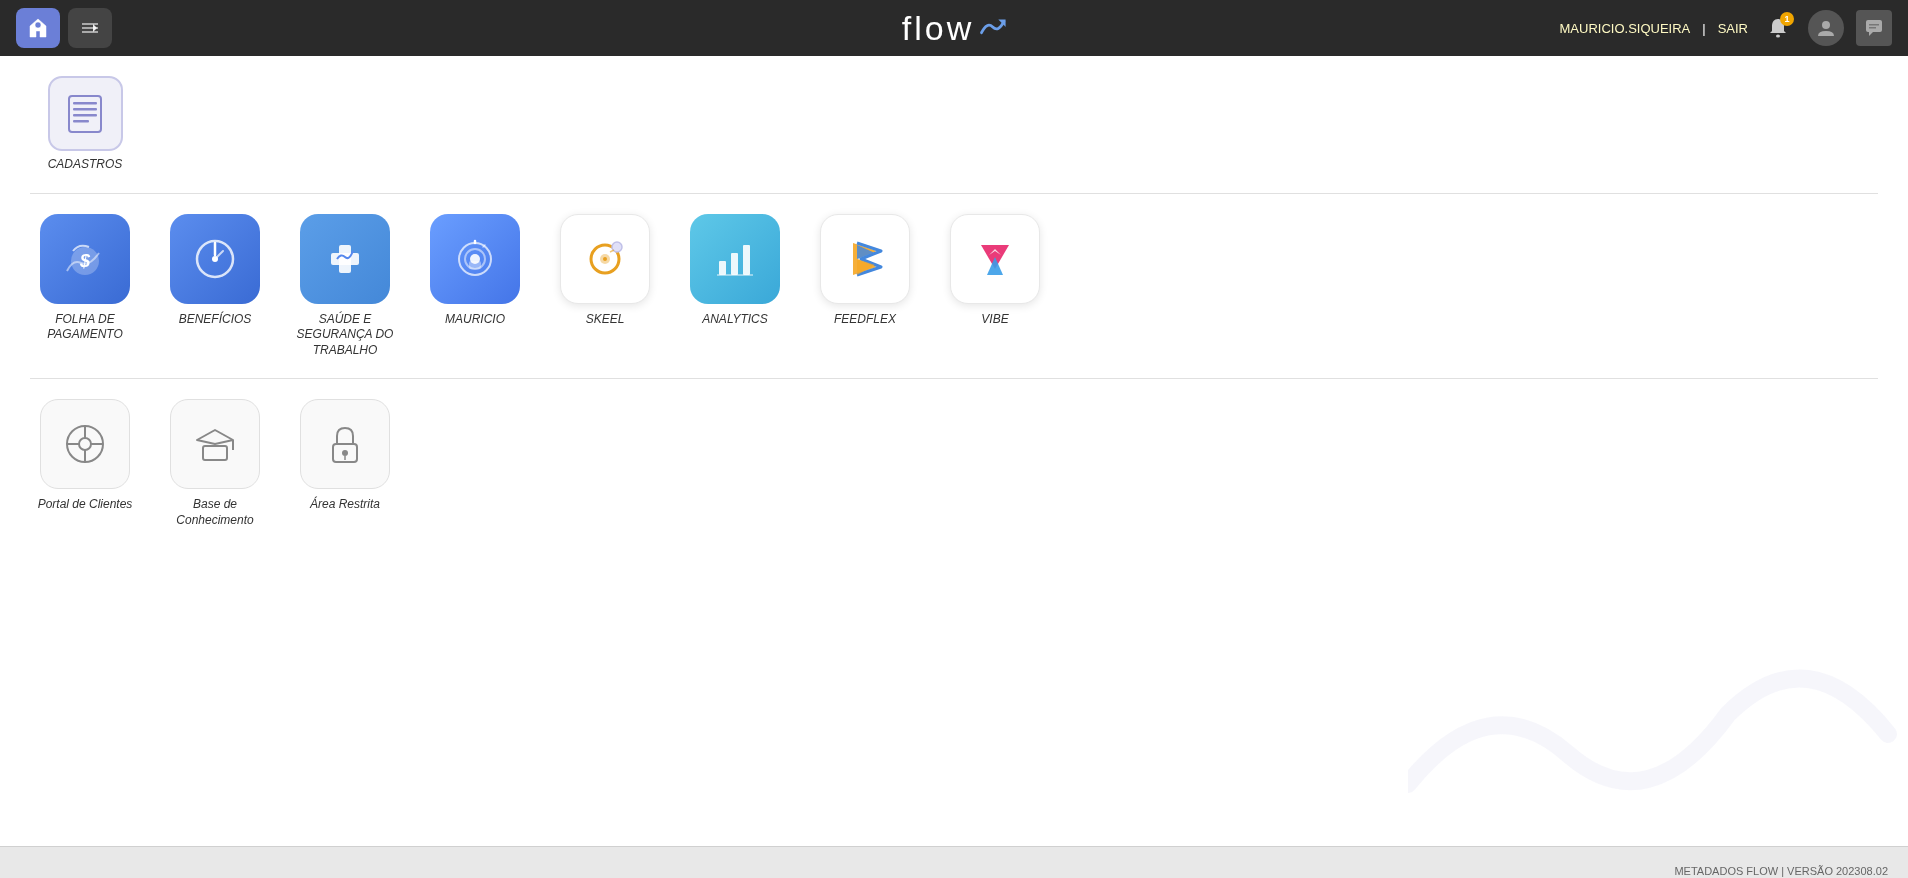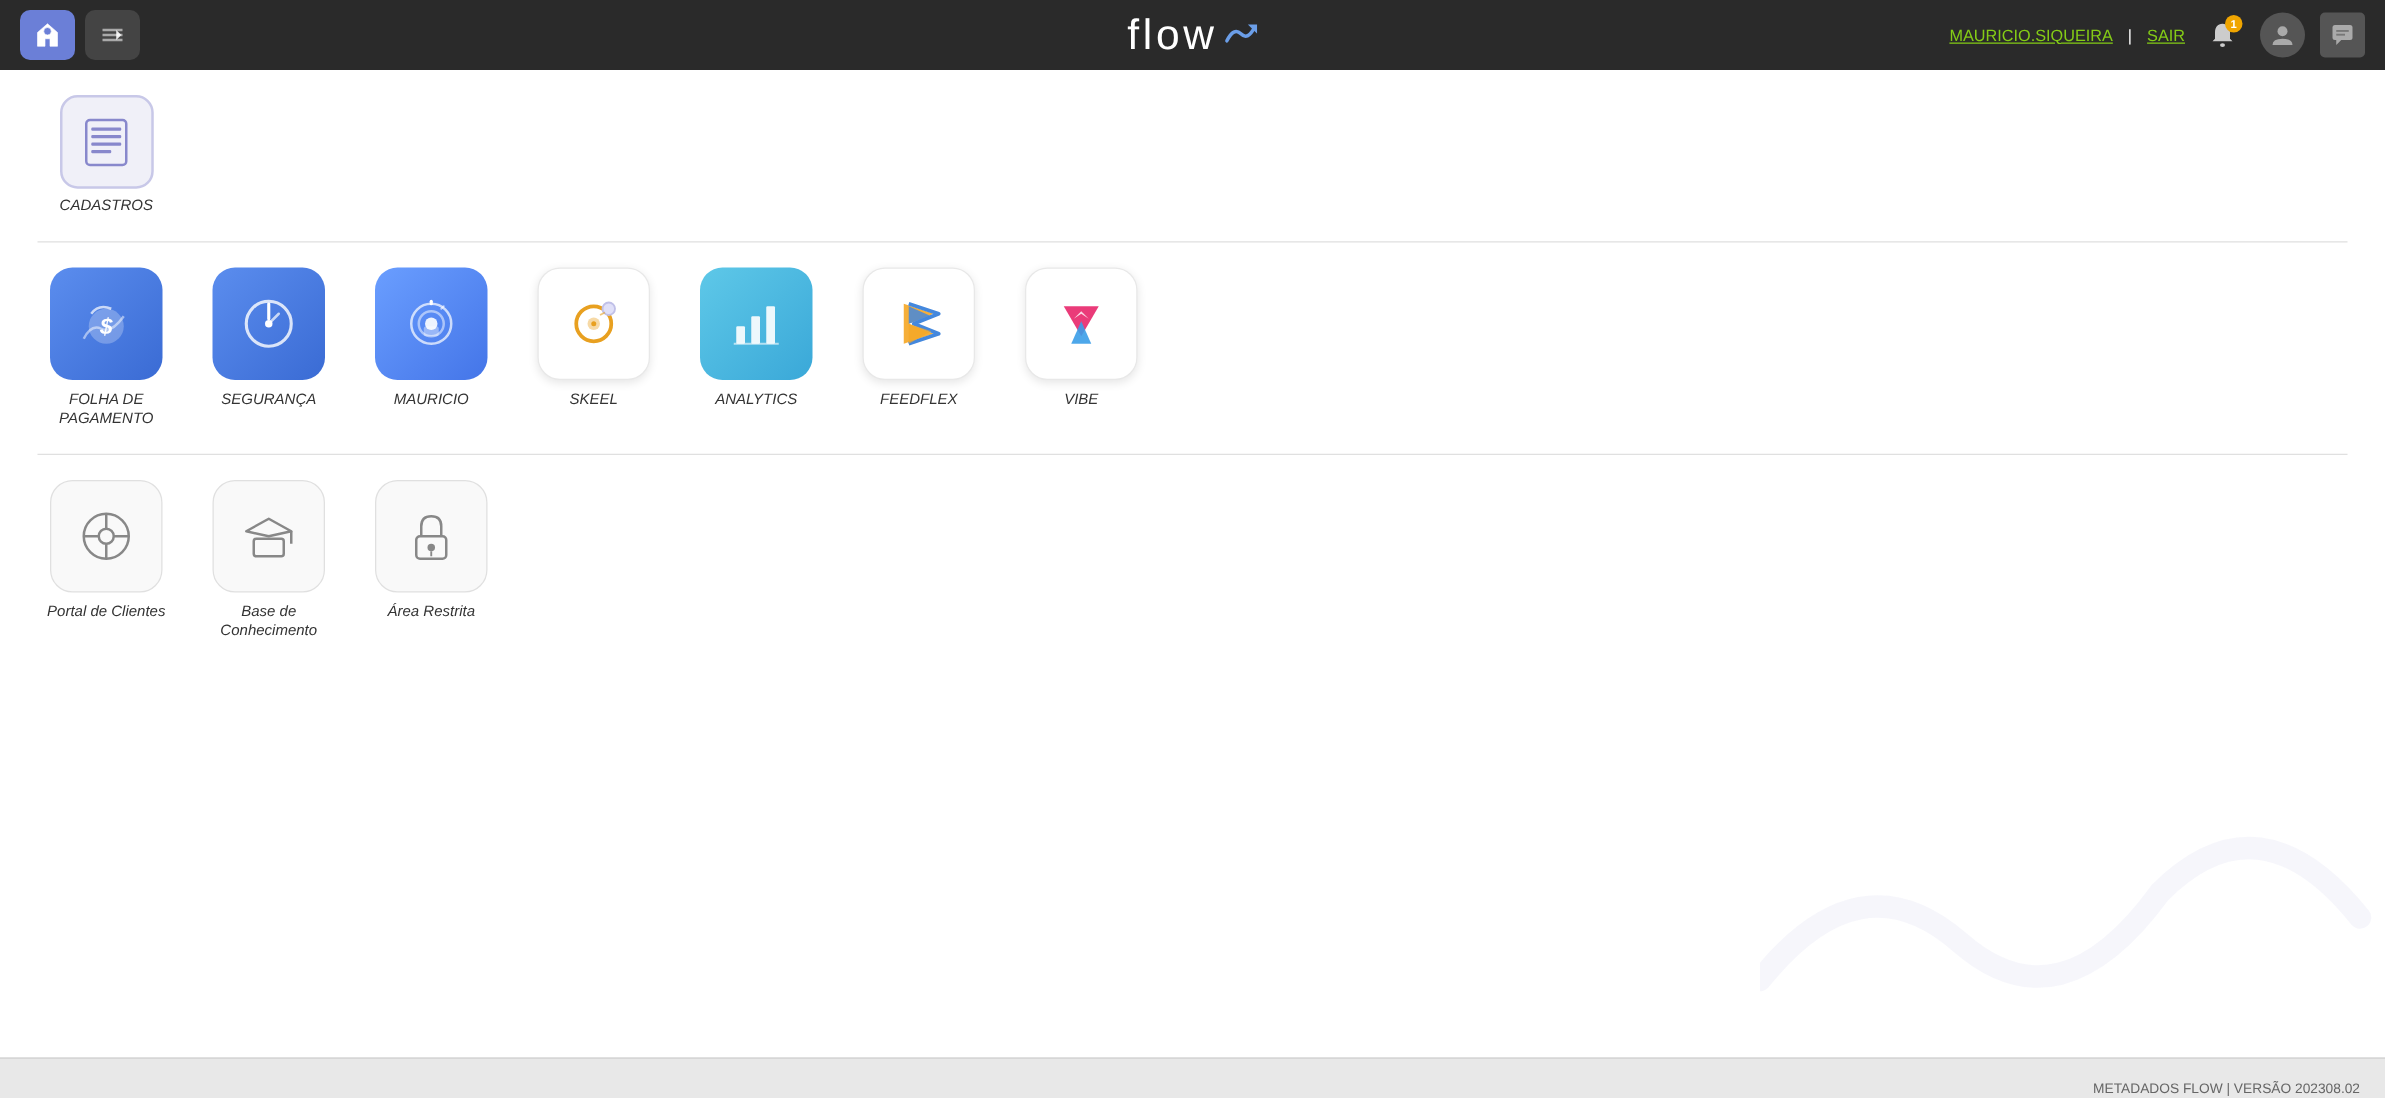--- a/index.html
+++ b/index.html
@@ -59,22 +59,21 @@
       height: 22px;
     }
     .header-right {
       display: flex;
       align-items: center;
       gap: 12px;
       color: white;
       font-size: 13px;
     }
     .header-right a {
-      color: #84cc16;
-      text-decoration: underline;
+      color: #fef9c3;
       cursor: pointer;
     }
     .header-right span { color: white; }
     .notif-btn {
       position: relative;
       width: 36px;
       height: 36px;
       display: flex;
       align-items: center;
       justify-content: center;
@@ -334,24 +333,34 @@
 
       <div class="app-item">
         <div class="app-icon bg-blue-gradient">
           <svg width="52" height="52" viewBox="0 0 52 52" fill="none">
             <circle cx="26" cy="26" r="18" stroke="white" stroke-width="2.5" fill="none" opacity="0.8"></circle>
             <circle cx="26" cy="26" r="3" fill="white"></circle>
             <line x1="26" y1="10" x2="26" y2="22" stroke="white" stroke-width="2.5" stroke-linecap="round"></line>
             <line x1="26" y1="26" x2="34" y2="18" stroke="white" stroke-width="2" stroke-linecap="round" opacity="0.7"></line>
           </svg>
         </div>
-        <span class="app-label">SEGURANÇA</span>
-      </div>
-
-
+        <span class="app-label">BENEFÍCIOS</span>
+      </div>
+
+
+      <div class="app-item">
+        <div class="app-icon bg-medium-blue">
+          <svg width="52" height="52" viewBox="0 0 52 52" fill="none">
+            <rect x="20" y="12" width="12" height="28" rx="2" fill="white" opacity="0.9"></rect>
+            <rect x="12" y="20" width="28" height="12" rx="2" fill="white" opacity="0.9"></rect>
+            <path d="M18 26 Q22 20 26 24 Q30 28 34 18" stroke="#5588ee" stroke-width="2" fill="none"></path>
+          </svg>
+        </div>
+        <span class="app-label">SAÚDE E SEGURANÇA DO TRABALHO</span>
+      </div>
 
       <div class="app-item">
         <div class="app-icon bg-blue-gradient2">
           <svg width="52" height="52" viewBox="0 0 52 52" fill="none">
             <circle cx="26" cy="26" r="16" stroke="white" stroke-width="2" fill="none" opacity="0.7"></circle>
             <circle cx="26" cy="26" r="10" stroke="white" stroke-width="2" fill="none" opacity="0.5"></circle>
             <circle cx="26" cy="26" r="5" fill="white" opacity="0.9"></circle>
             <line x1="26" y1="10" x2="26" y2="8" stroke="white" stroke-width="2.5" stroke-linecap="round"></line>
             <line x1="34" y1="14" x2="36" y2="12" stroke="white" stroke-width="1.5" stroke-linecap="round" opacity="0.6"></line>
             <rect x="20" y="28" width="12" height="8" rx="2" fill="rgba(255,255,255,0.4)"></rect>

